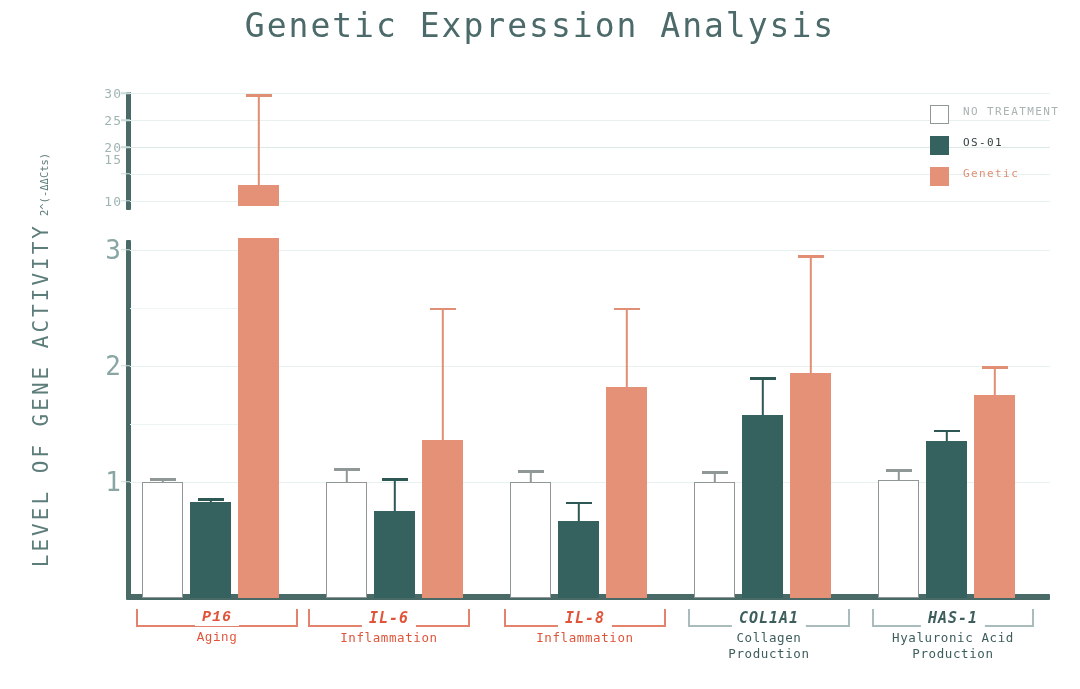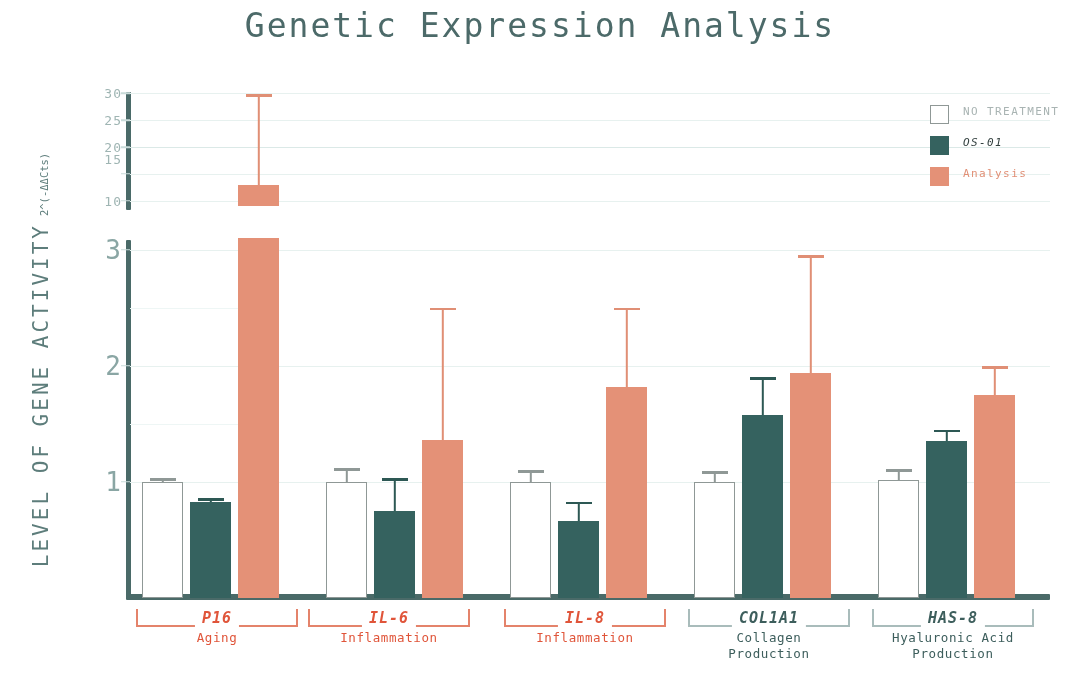--- a/index.html
+++ b/index.html
@@ -85,21 +85,21 @@
 
   
   .legend{position:absolute;left:930px;top:105px;}
   .legend-row{display:flex;height:31px;}
   .legend-swatch{width:19px;height:19px;box-sizing:border-box;margin-right:14px;flex:none;}
   .sw-white{background:#fff;border:1.8px solid #8f9896;}
   .sw-teal{background:#35625f;}
   .sw-salmon{background:#e49177;}
   .legend-label{font-size:11px;letter-spacing:1.4px;white-space:nowrap;}
   .lg-grey{color:#a9b4b3;}
-  .lg-dark{color:#33403f;font-style:italic;}
+  .lg-dark{color:#33403f;}
   .lg-salmon{color:#e08f75;}
 
   
   .group{position:absolute;top:606px;text-align:center;}
   .group-bracket{position:relative;height:22px;}
   .brk-line{position:absolute;top:19px;height:1.6px;}
   .brk-tickL,.brk-tickR{position:absolute;top:3px;width:1.6px;height:18px;}
   .gene{
     position:absolute;top:3px;left:50%;transform:translateX(-50%);
     font-size:15px;font-style:italic;font-weight:bold;letter-spacing:1px;
@@ -240,26 +240,26 @@
       <div class="legend-row">
         <span class="legend-swatch sw-white"></span>
         <span class="legend-label lg-grey">NO TREATMENT</span>
       </div>
       <div class="legend-row">
         <span class="legend-swatch sw-teal"></span>
         <span class="legend-label lg-dark">OS-01</span>
       </div>
       <div class="legend-row">
         <span class="legend-swatch sw-salmon"></span>
-        <span class="legend-label lg-salmon">Analysis</span>
+        <span class="legend-label lg-salmon">Genetic</span>
       </div>
     </div>
 
   <div id="groups-layer">
-      <div class="group" style="left: 136px; width: 162px;">
+      <div class="group" style="left: 136px; width: 162px; font-family: Liberation Mono, monospace;">
         <div class="group-bracket">
           <div class="brk-line b-salmon" style="left:0;width:100%"></div>
           <div class="brk-tickL b-salmon" style="left:0"></div>
           <div class="brk-tickR b-salmon" style="right:0"></div>
           <div class="gene c-salmon">P16</div>
         </div>
         <div class="func c-salmon">Aging</div>
       </div>
       <div class="group" style="left: 308px; width: 162px;">
         <div class="group-bracket">
@@ -286,19 +286,19 @@
           <div class="brk-tickR b-teal" style="right:0"></div>
           <div class="gene c-teal">COL1A1</div>
         </div>
         <div class="func c-teal">Collagen<br>Production</div>
       </div>
       <div class="group" style="left: 872px; width: 162px;">
         <div class="group-bracket">
           <div class="brk-line b-teal" style="left:0;width:100%"></div>
           <div class="brk-tickL b-teal" style="left:0"></div>
           <div class="brk-tickR b-teal" style="right:0"></div>
-          <div class="gene c-teal">HAS-8</div>
+          <div class="gene c-teal">HAS-1</div>
         </div>
         <div class="func c-teal">Hyaluronic Acid<br>Production</div>
       </div>
     </div>
 
 </div>
 
 </body></html>

